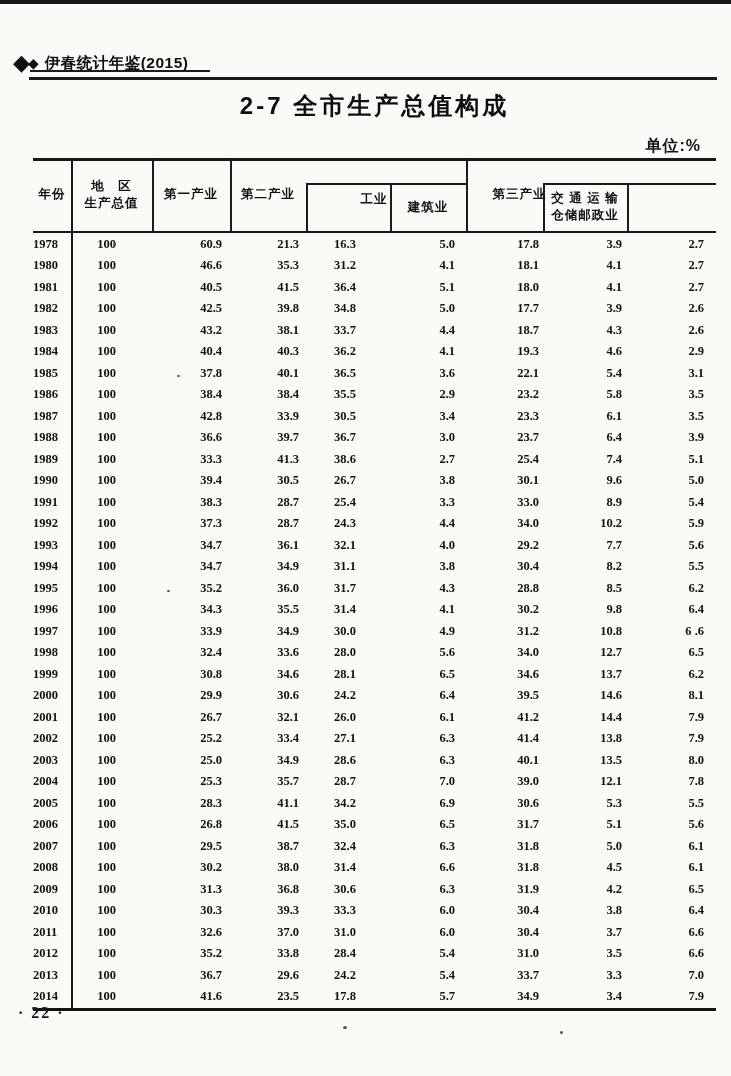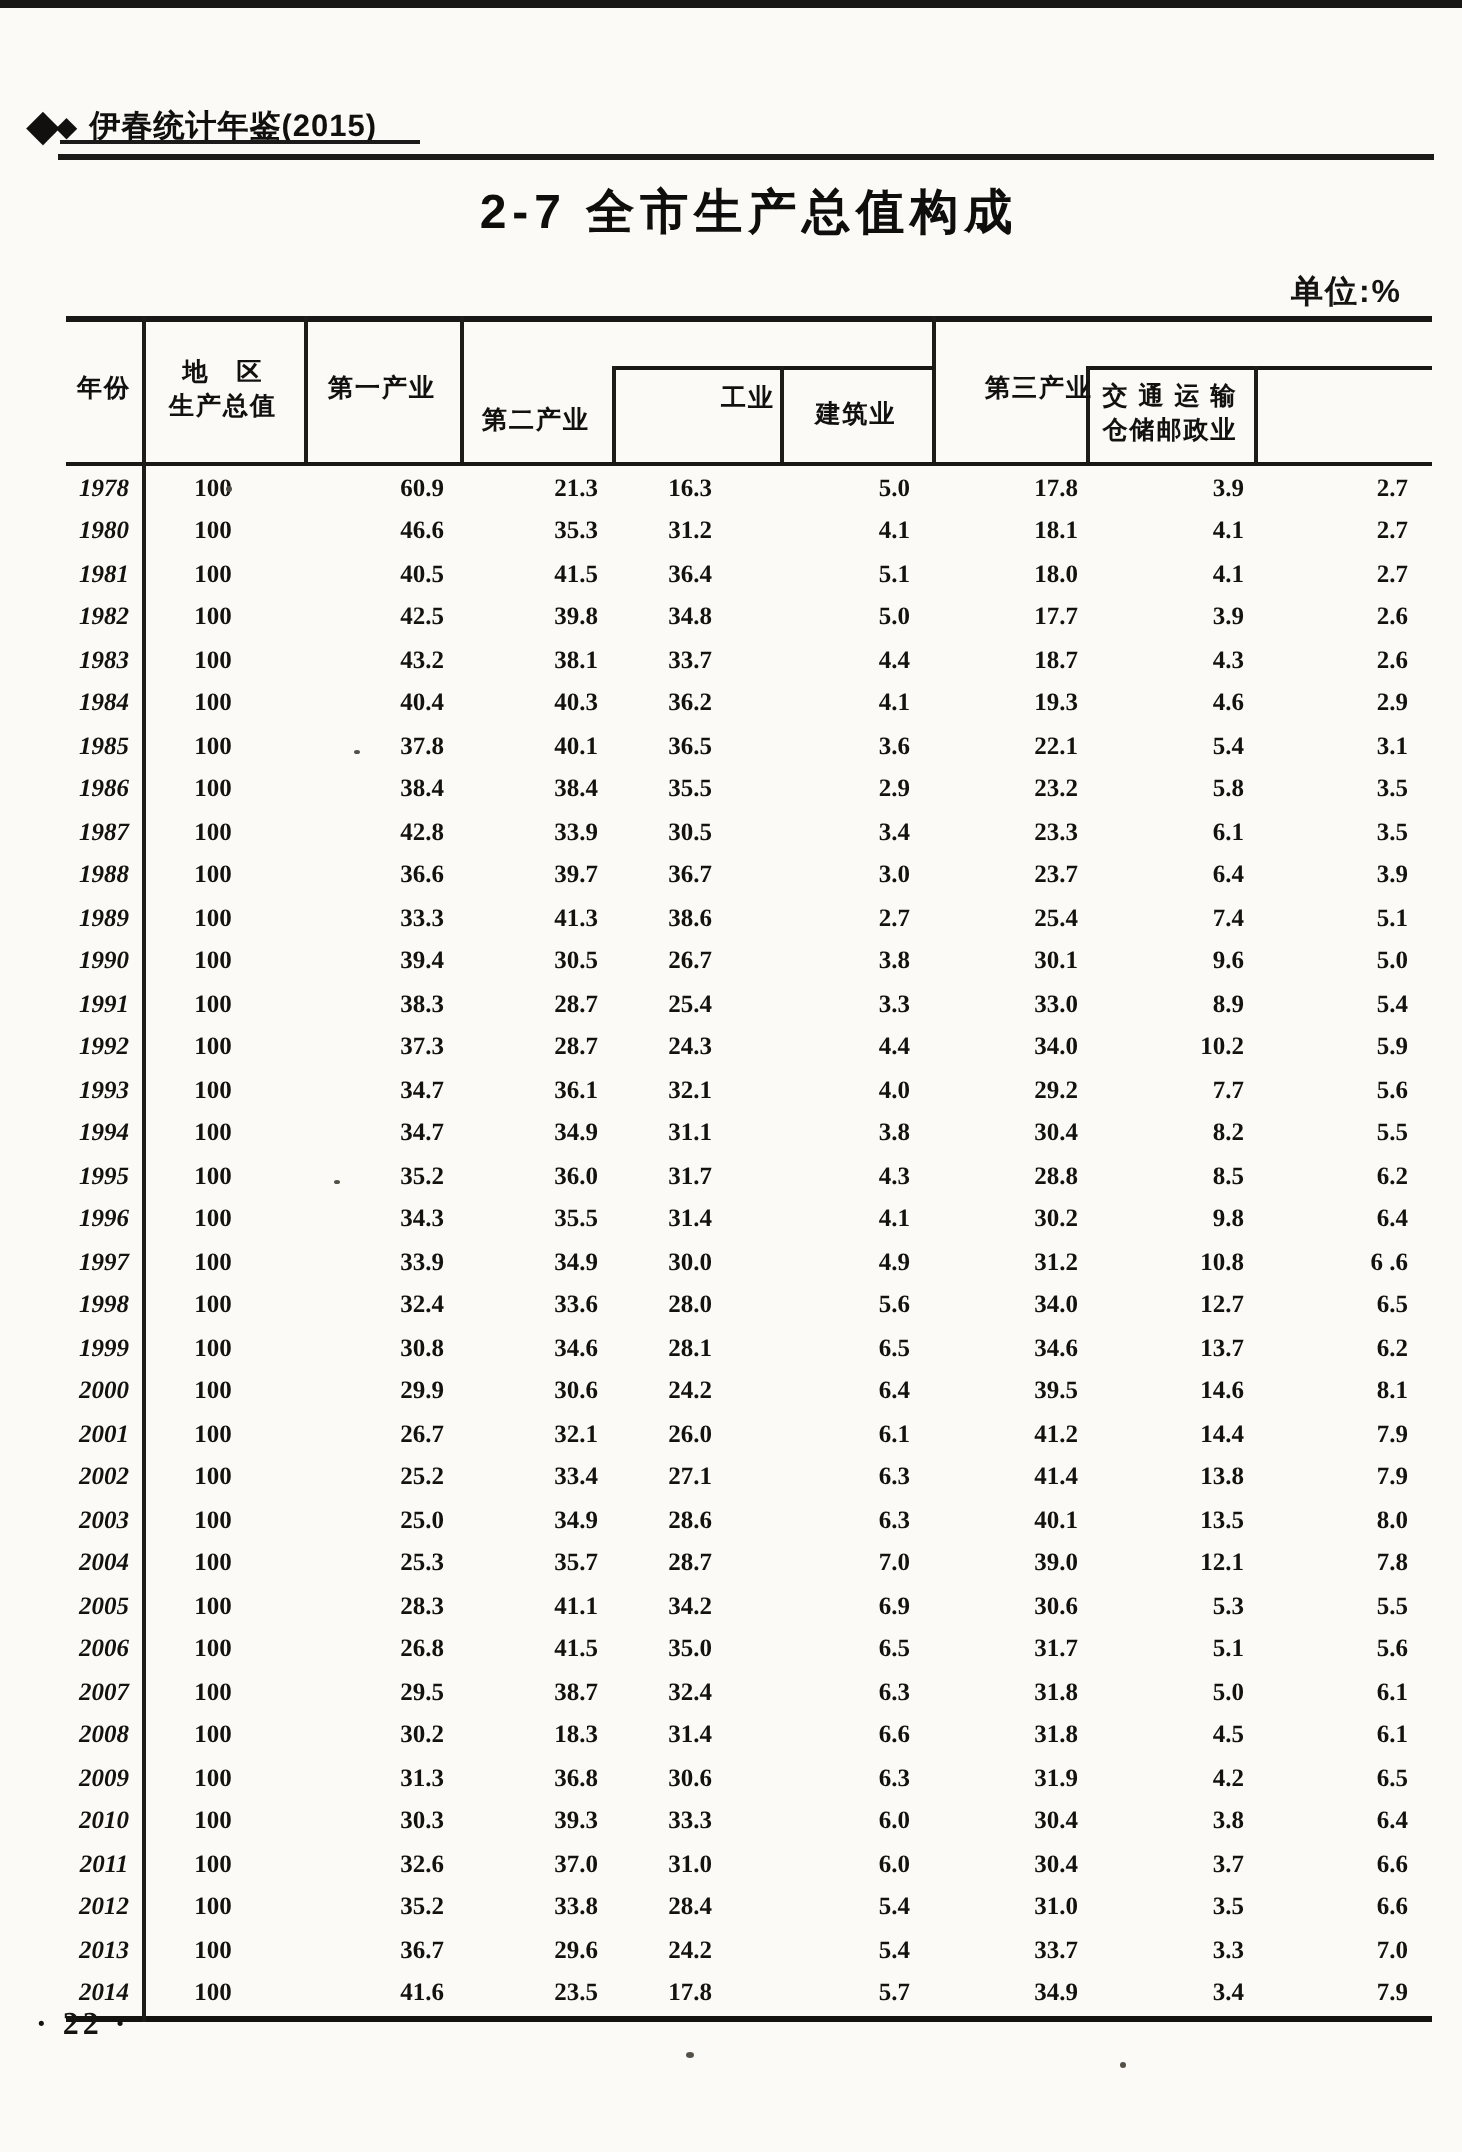--- a/index.html
+++ b/index.html
@@ -54,36 +54,36 @@
 
   .hcell{
     position:absolute;display:flex;flex-direction:column;
     align-items:center;justify-content:center;
     font-size:12.5px;font-weight:700;line-height:17px;
     letter-spacing:1px;color:#12110f;text-align:center;white-space:pre;
   }
   .h-year{left:0;top:0;width:38px;height:73px;}
   .h-grp{left:38px;top:0;width:81px;height:73px;}
   .h-primary{left:119px;top:0;width:78px;height:73px;}
-  .h-secondary{left:197px;top:16px;width:76px;height:73px;}
+  .h-secondary{left:197px;top:0;width:76px;height:73px;}
   .h-industry{left:259px;top:25px;width:84px;height:32px;margin-left:40px;}
   .h-construction{left:357px;top:25px;width:76px;height:48px;}
   .h-tertiary{left:433px;top:0;width:77px;height:73px;padding-left:15px;}
   .h-transport{left:510px;top:25px;width:84px;height:48px;}
   .h-trade{left:594px;top:25px;width:89px;height:48px;}
 
   .tbody{position:absolute;left:0;top:75.5px;width:683px;height:774px;
          display:flex;flex-direction:column;}
   .trow{display:flex;height:21.5px;align-items:center;flex:0 0 auto;}
   .tcell{
     font-family:"Liberation Serif","DejaVu Serif",serif;
     font-weight:700;font-size:12.5px;color:#13120f;
     box-sizing:border-box;white-space:pre;
   }
-  .c0{width:38px;text-align:center;font-style:italic;}
+  .c0{width:38px;text-align:left;}
   .c1{width:81px;text-align:center;padding-right:10px;}
   .c2{width:78px;text-align:right;padding-right:8px;}
   .c3{width:76px;text-align:right;padding-right:7px;}
   .c4{width:84px;text-align:center;padding-right:6px;}
   .c5{width:76px;text-align:right;padding-right:11px;}
   .c6{width:77px;text-align:right;padding-right:4px;}
   .c7{width:84px;text-align:right;padding-right:5px;}
   .c8{width:89px;text-align:right;padding-right:12px;}
 
   .pageno{
@@ -457,21 +457,21 @@
         <div class="tcell c4">32.4</div>
         <div class="tcell c5">6.3</div>
         <div class="tcell c6">31.8</div>
         <div class="tcell c7">5.0</div>
         <div class="tcell c8">6.1</div>
       </div>
       <div class="trow">
         <div class="tcell c0">2008</div>
         <div class="tcell c1">100</div>
         <div class="tcell c2">30.2</div>
-        <div class="tcell c3">18.3</div>
+        <div class="tcell c3">38.0</div>
         <div class="tcell c4">31.4</div>
         <div class="tcell c5">6.6</div>
         <div class="tcell c6">31.8</div>
         <div class="tcell c7">4.5</div>
         <div class="tcell c8">6.1</div>
       </div>
       <div class="trow">
         <div class="tcell c0">2009</div>
         <div class="tcell c1">100</div>
         <div class="tcell c2">31.3</div>

